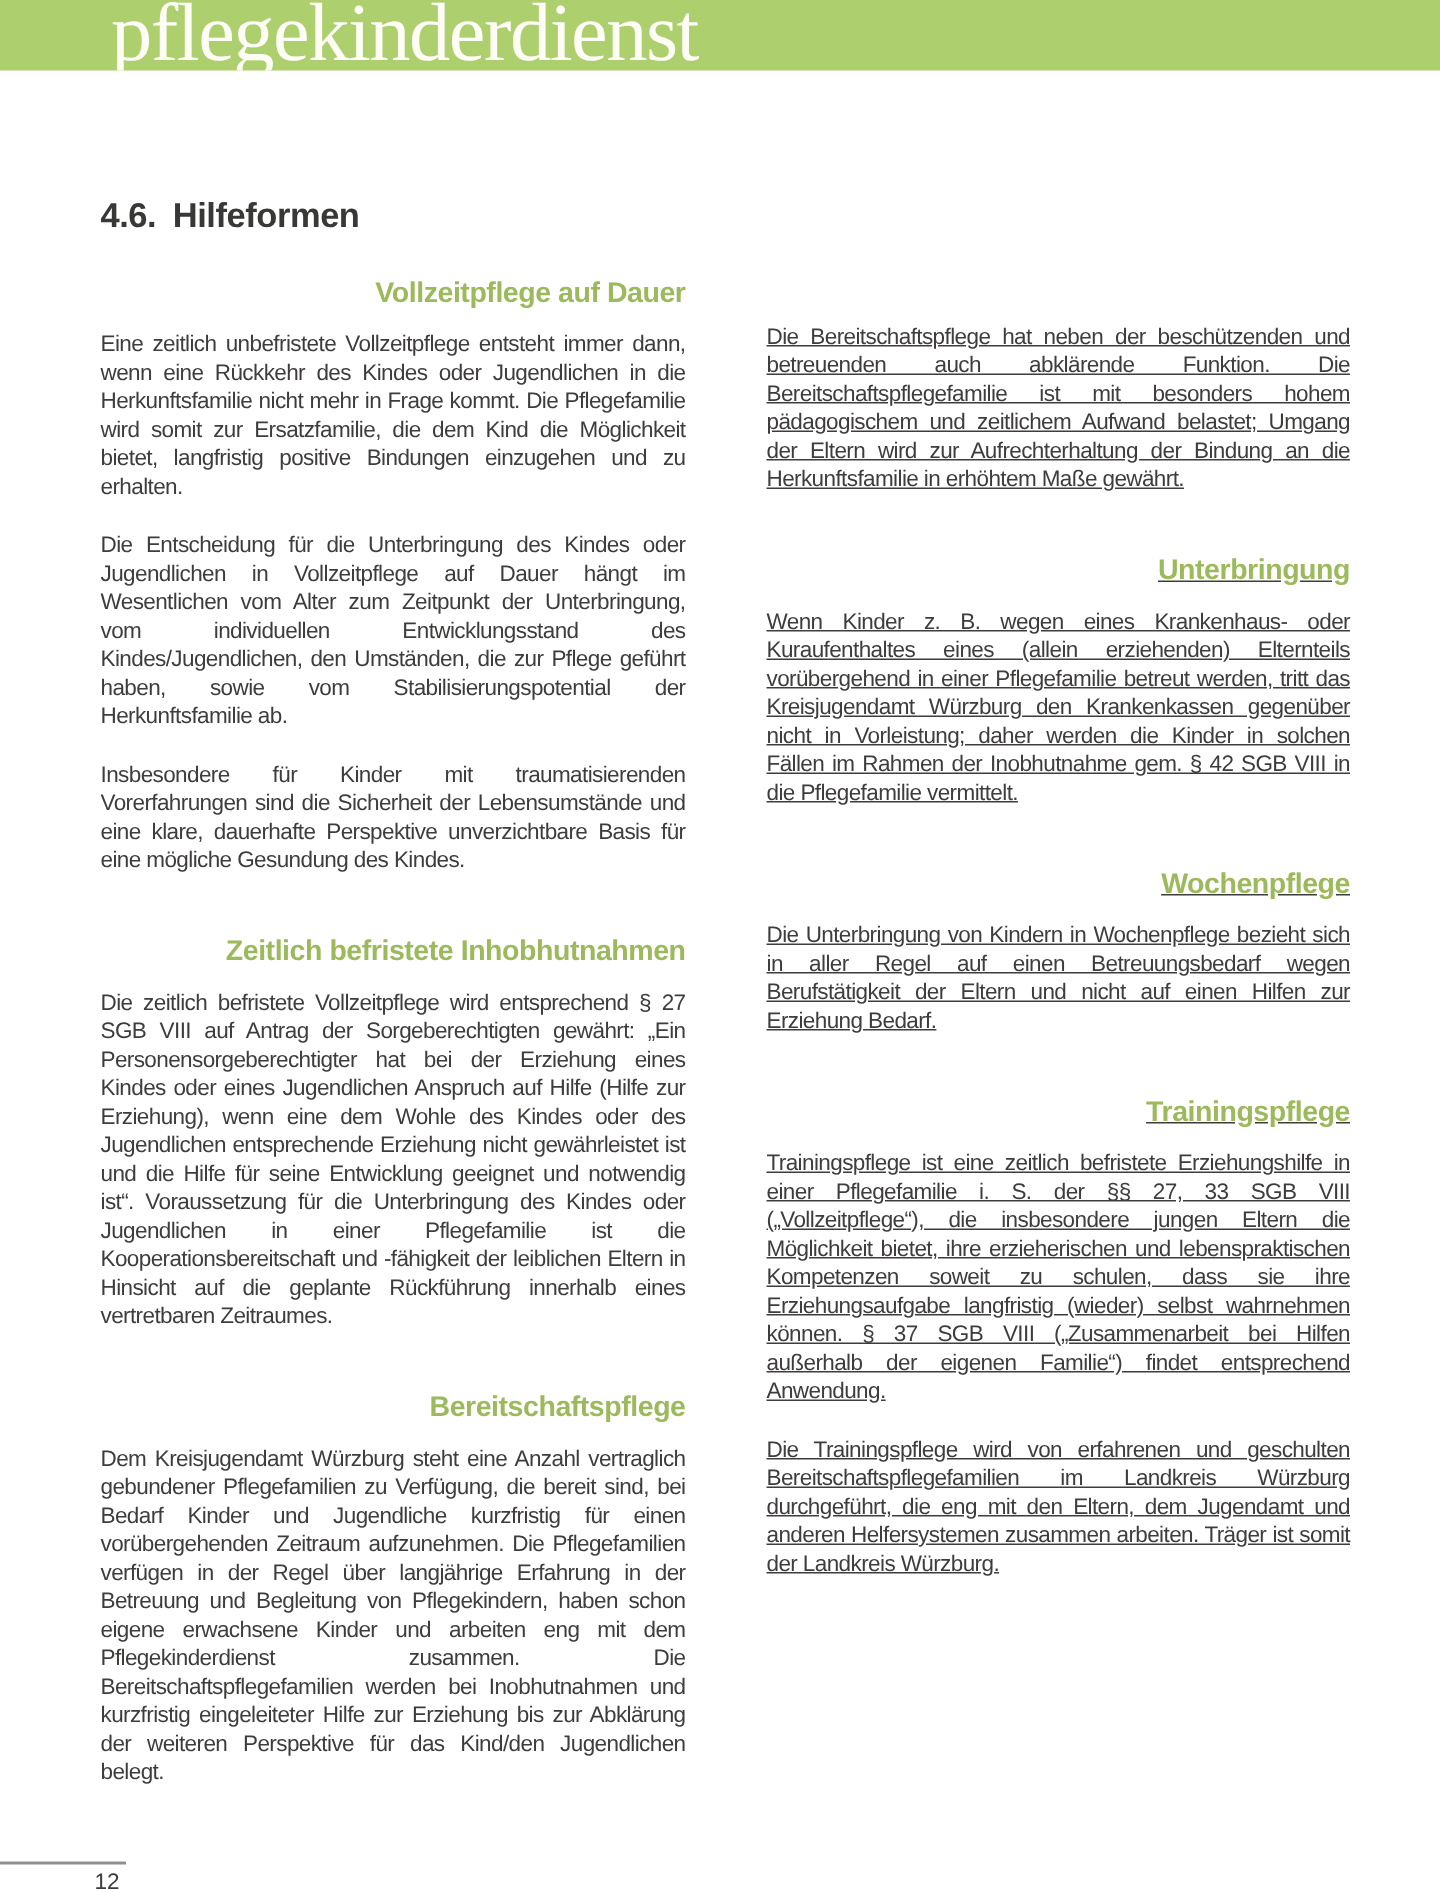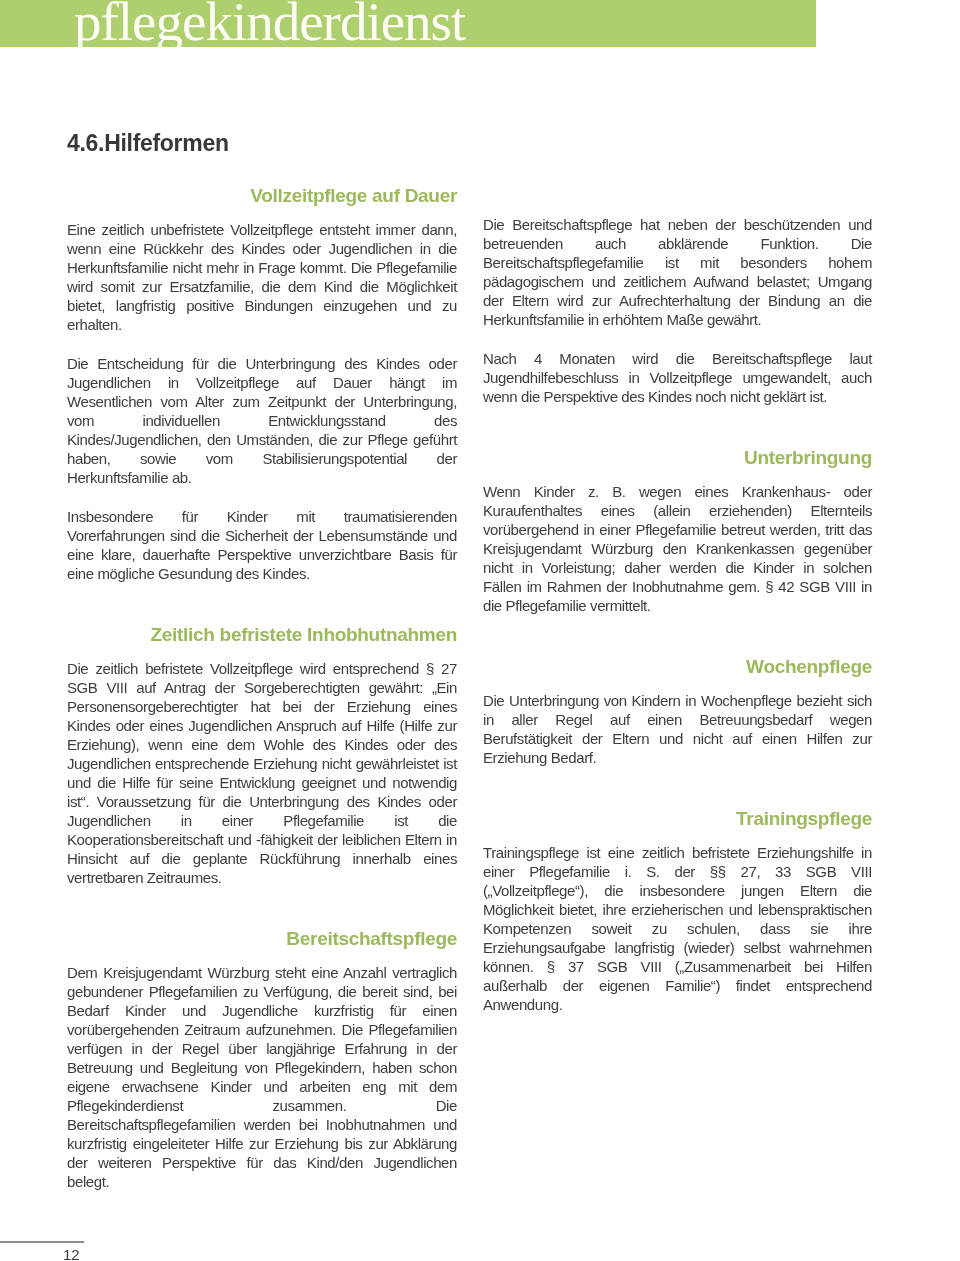--- a/index.html
+++ b/index.html
@@ -10,45 +10,45 @@
   }
   *{margin:0;padding:0;box-sizing:border-box;}
   html,body{background:#fff;}
   body{
     width:960px;height:1261px;position:relative;overflow:hidden;
     font-family:"Liberation Sans",sans-serif;color:var(--body-text);
   }
 
   
   .header-bar{
-    position:absolute;top:0;left:0;width:816px;height:47px;
+    position:absolute;top:0;left:0;width:960px;height:47px;
     background:var(--header-bar-green);overflow:hidden;
   }
   .header-title{
     position:absolute;left:74px;top:-6px;
     font-family:"Liberation Serif",serif;
     font-size:55px;line-height:1;letter-spacing:-1px;
     color:#fdfdf6;white-space:nowrap;
   }
 
   
   .section-title{
     position:absolute;left:67px;top:130px;
     font-size:23px;font-weight:bold;letter-spacing:-0.3px;color:#383837;
   }
-  .section-title .num{}
+  .section-title .num{margin-right:11px;}
 
   
   .col{
     position:absolute;width:390px;
     font-size:15px;line-height:19px;letter-spacing:-0.4px;
     text-align:justify;color:var(--body-text);
   }
   .col-left{left:67px;top:184px;}
-  .col-right{left:483px;top:215px;width:389px;}
+  .col-right{left:511px;top:215px;width:389px;text-decoration:underline;}
   .col p{margin:0 0 20px 0;}
   .col p.tight{margin-bottom:0;}
   .col h3{
     font-size:19px;line-height:23px;font-weight:bold;letter-spacing:-0.3px;
     color:var(--heading-green);text-align:right;margin:40px 0 13px 0;
   }
   .col h3:first-child{margin-top:0;}
 
   
   .footer-rule{
@@ -79,26 +79,26 @@
 
   <h3>Zeitlich befristete Inhobhutnahmen</h3>
   <p>Die zeitlich befristete Vollzeitpflege wird entsprechend § 27 SGB VIII auf Antrag der Sorgeberechtigten gewährt: „Ein Personensorgeberechtigter hat bei der Erziehung eines Kindes oder eines Jugendlichen Anspruch auf Hilfe (Hilfe zur Erziehung), wenn eine dem Wohle des Kindes oder des Jugendlichen entsprechende Erziehung nicht gewährleistet ist und die Hilfe für seine Entwicklung geeignet und notwendig ist“. Voraussetzung für die Unterbringung des Kindes oder Jugendlichen in einer Pflegefamilie ist die Kooperationsbereitschaft und -fähigkeit der leiblichen Eltern in Hinsicht auf die geplante Rückführung innerhalb eines vertretbaren Zeitraumes.</p>
 
   <h3>Bereitschaftspflege</h3>
   <p>Dem Kreisjugendamt Würzburg steht eine Anzahl vertraglich gebundener Pflegefamilien zu Verfügung, die bereit sind, bei Bedarf Kinder und Jugendliche kurzfristig für einen vorübergehenden Zeitraum aufzunehmen. Die Pflegefamilien verfügen in der Regel über langjährige Erfahrung in der Betreuung und Begleitung von Pflegekindern, haben schon eigene erwachsene Kinder und arbeiten eng mit dem Pflegekinderdienst zusammen. Die Bereitschaftspflegefamilien werden bei Inobhutnahmen und kurzfristig eingeleiteter Hilfe zur Erziehung bis zur Abklärung der weiteren Perspektive für das Kind/den Jugendlichen belegt.</p>
 </div>
 
 <div class="col col-right">
   <p>Die Bereitschaftspflege hat neben der beschützenden und betreuenden auch abklärende Funktion. Die Bereitschaftspflegefamilie ist mit besonders hohem pädagogischem und zeitlichem Aufwand belastet; Umgang der Eltern wird zur Aufrechterhaltung der Bindung an die Herkunftsfamilie in erhöhtem Maße gewährt.</p>
-  <p class="tight">Nach 4 Monaten wird die Bereitschaftspflege laut Jugendhilfebeschluss in Vollzeitpflege umgewandelt, auch wenn die Perspektive des Kindes noch nicht geklärt ist.</p>
 
   <h3>Unterbringung</h3>
   <p>Wenn Kinder z. B. wegen eines Krankenhaus- oder Kuraufenthaltes eines (allein erziehenden) Elternteils vorübergehend in einer Pflegefamilie betreut werden, tritt das Kreisjugendamt Würzburg den Krankenkassen gegenüber nicht in Vorleistung; daher werden die Kinder in solchen Fällen im Rahmen der Inobhutnahme gem. § 42 SGB VIII in die Pflegefamilie vermittelt.</p>
 
   <h3>Wochenpflege</h3>
   <p>Die Unterbringung von Kindern in Wochenpflege bezieht sich in aller Regel auf einen Betreuungsbedarf wegen Berufstätigkeit der Eltern und nicht auf einen Hilfen zur Erziehung Bedarf.</p>
 
   <h3>Trainingspflege</h3>
   <p>Trainingspflege ist eine zeitlich befristete Erziehungshilfe in einer Pflegefamilie i. S. der §§ 27, 33 SGB VIII („Vollzeitpflege“), die insbesondere jungen Eltern die Möglichkeit bietet, ihre erzieherischen und lebenspraktischen Kompetenzen soweit zu schulen, dass sie ihre Erziehungsaufgabe langfristig (wieder) selbst wahrnehmen können. § 37 SGB VIII („Zusammenarbeit bei Hilfen außerhalb der eigenen Familie“) findet entsprechend Anwendung.</p>
+  <p>Die Trainingspflege wird von erfahrenen und geschulten Bereitschaftspflegefamilien im Landkreis Würzburg durchgeführt, die eng mit den Eltern, dem Jugendamt und anderen Helfersystemen zusammen arbeiten. Träger ist somit der Landkreis Würzburg.</p>
 </div>
 
 <div class="footer-rule"></div>
 <div class="page-number">12</div>
 
 </body></html>

